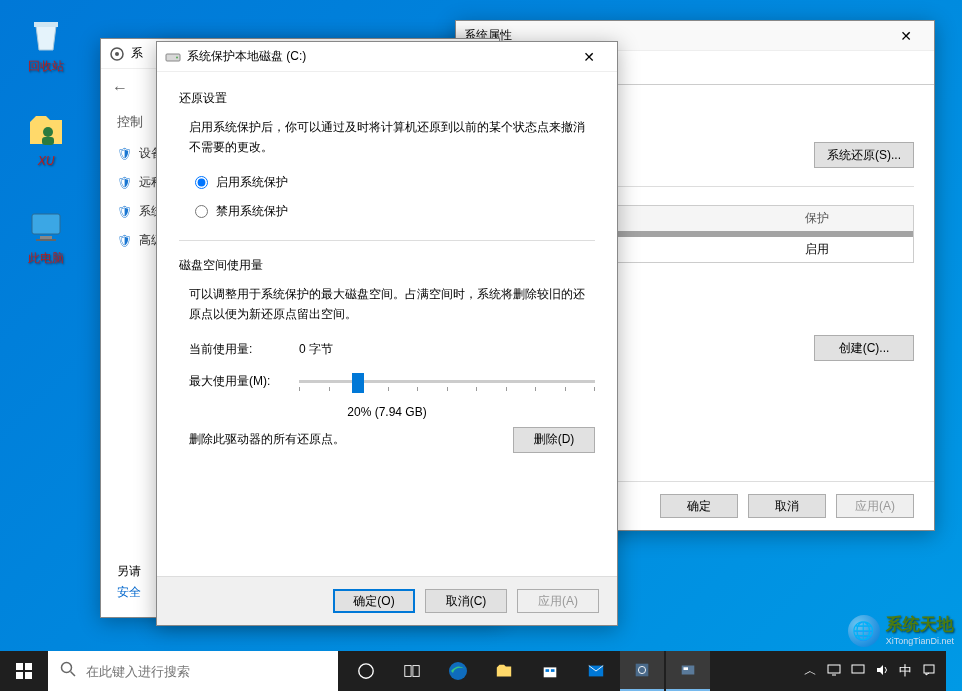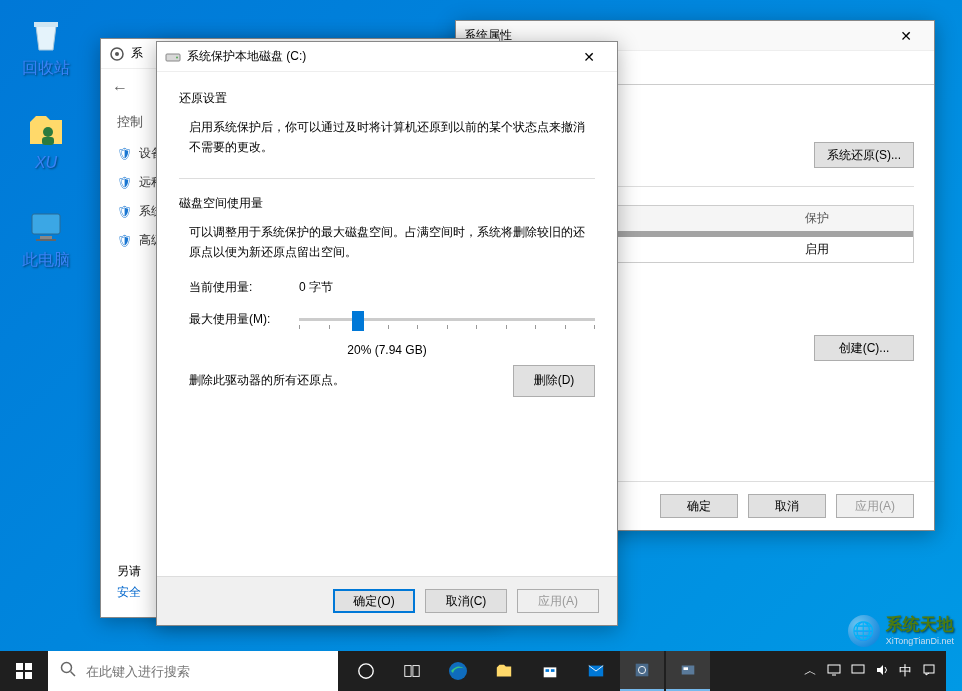--- a/index.html
+++ b/index.html
@@ -1,19 +1,19 @@
 <!DOCTYPE html>
 <html><head>
 <meta charset="utf-8">
 <style>
 * { box-sizing: border-box; margin: 0; padding: 0; font-family: "Microsoft YaHei", "Segoe UI", sans-serif; }
 body { width: 962px; height: 691px; background: linear-gradient(135deg, #0078d7 0%, #0099e5 100%); overflow: hidden; position: relative; }
 
 
-.desktop-icon { position: absolute; width: 60px; text-align: center; color: #3b82f6; font-size: 16px; cursor: pointer; }
+.desktop-icon { position: absolute; width: 60px; text-align: center; color: #b91c1c; font-size: 12px; cursor: pointer; }
 .desktop-icon .icon-img { width: 40px; height: 40px; margin: 0 auto 4px; display: flex; align-items: center; justify-content: center; }
 .desktop-icon .label { text-shadow: 1px 1px 2px rgba(0,0,0,0.5); }
 
 
 .window { position: absolute; background: #fff; border: 1px solid #888; box-shadow: 0 4px 20px rgba(0,0,0,0.3); }
 .titlebar { height: 30px; background: #fff; display: flex; align-items: center; padding: 0 8px; border-bottom: 1px solid #eee; }
 .titlebar .title-icon { width: 16px; height: 16px; margin-right: 6px; }
 .titlebar .title-text { font-size: 12px; flex: 1; }
 .titlebar .close-btn { width: 40px; height: 28px; display: flex; align-items: center; justify-content: center; font-size: 14px; cursor: pointer; }
 
@@ -63,21 +63,21 @@
 .protect-dlg .slider-row { display: flex; align-items: center; margin: 12px 0; padding-left: 10px; }
 .protect-dlg .slider-row .lbl { width: 110px; }
 .protect-dlg .slider-wrap { flex: 1; position: relative; }
 .protect-dlg .slider-track { height: 3px; background: #ccc; position: relative; margin-top: 8px; }
 .protect-dlg .slider-thumb { position: absolute; top: -7px; width: 12px; height: 20px; background: #0078d7; left: 20%; margin-left: -6px; cursor: pointer; }
 .protect-dlg .slider-ticks { display: flex; justify-content: space-between; margin-top: 4px; }
 .protect-dlg .slider-ticks span { width: 1px; height: 4px; background: #999; }
 .protect-dlg .slider-value { text-align: center; margin: 14px 0 5px; }
 .protect-dlg .delete-row { display: flex; align-items: center; margin: 8px 0 16px; padding-left: 10px; }
 .protect-dlg .delete-row .txt { flex: 1; }
-.protect-dlg .delete-row button { min-width: 82px; height: 32px; font-size: 12px; border: 1px solid #adadad; background: #e1e1e1; cursor: pointer; }
+.protect-dlg .delete-row button { min-width: 82px; height: 26px; font-size: 12px; border: 1px solid #adadad; background: #e1e1e1; cursor: pointer; }
 .protect-dlg .btn-row { display: flex; justify-content: flex-end; gap: 10px; padding: 12px 18px; border-top: 1px solid #ddd; background: #f0f0f0; }
 .protect-dlg .btn-row button { min-width: 82px; height: 24px; font-size: 12px; border: 1px solid #adadad; background: #e1e1e1; cursor: pointer; }
 .protect-dlg .btn-row button.primary { border: 2px solid #0078d7; }
 .protect-dlg .btn-row button:disabled { color: #999; background: #efefef; }
 
 
 .taskbar { position: absolute; bottom: 0; left: 0; right: 16px; height: 40px; background: #1f1f1f; display: flex; align-items: center; color: #fff; margin-top: 24px; }
 .taskbar .start { width: 48px; height: 40px; display: flex; align-items: center; justify-content: center; cursor: pointer; }
 .taskbar .start svg { width: 16px; height: 16px; }
 .taskbar .search { flex: 0 0 290px; height: 40px; background: #fff; display: flex; align-items: center; padding: 0 12px; gap: 10px; }
@@ -212,20 +212,30 @@
           <rect x="1" y="5" width="14" height="7" rx="1" fill="#d8d8d8" stroke="#888"></rect>
           <circle cx="12" cy="8.5" r="1" fill="#5a5"></circle>
         </svg>
     </span>
     <span class="title-text">系统保护本地磁盘 (C:)</span>
     <span class="close-btn">✕</span>
   </div>
   <div class="content">
     <div class="section-title">还原设置</div>
     <div class="desc">启用系统保护后，你可以通过及时将计算机还原到以前的某个状态点来撤消不需要的更改。</div>
+    <div class="radio-group">
+      <label class="radio-item">
+        <input type="radio" name="prot" checked="" style="">
+        <span>启用系统保护</span>
+      </label>
+      <label class="radio-item">
+        <input type="radio" name="prot" style="">
+        <span>禁用系统保护</span>
+      </label>
+    </div>
     <hr class="divider">
     <div class="section-title">磁盘空间使用量</div>
     <div class="desc">可以调整用于系统保护的最大磁盘空间。占满空间时，系统将删除较旧的还原点以便为新还原点留出空间。</div>
     <div class="usage-row">
       <div class="lbl">当前使用量:</div>
       <div>0 字节</div>
     </div>
     <div class="slider-row">
       <div class="lbl">最大使用量(M):</div>
       <div class="slider-wrap">

